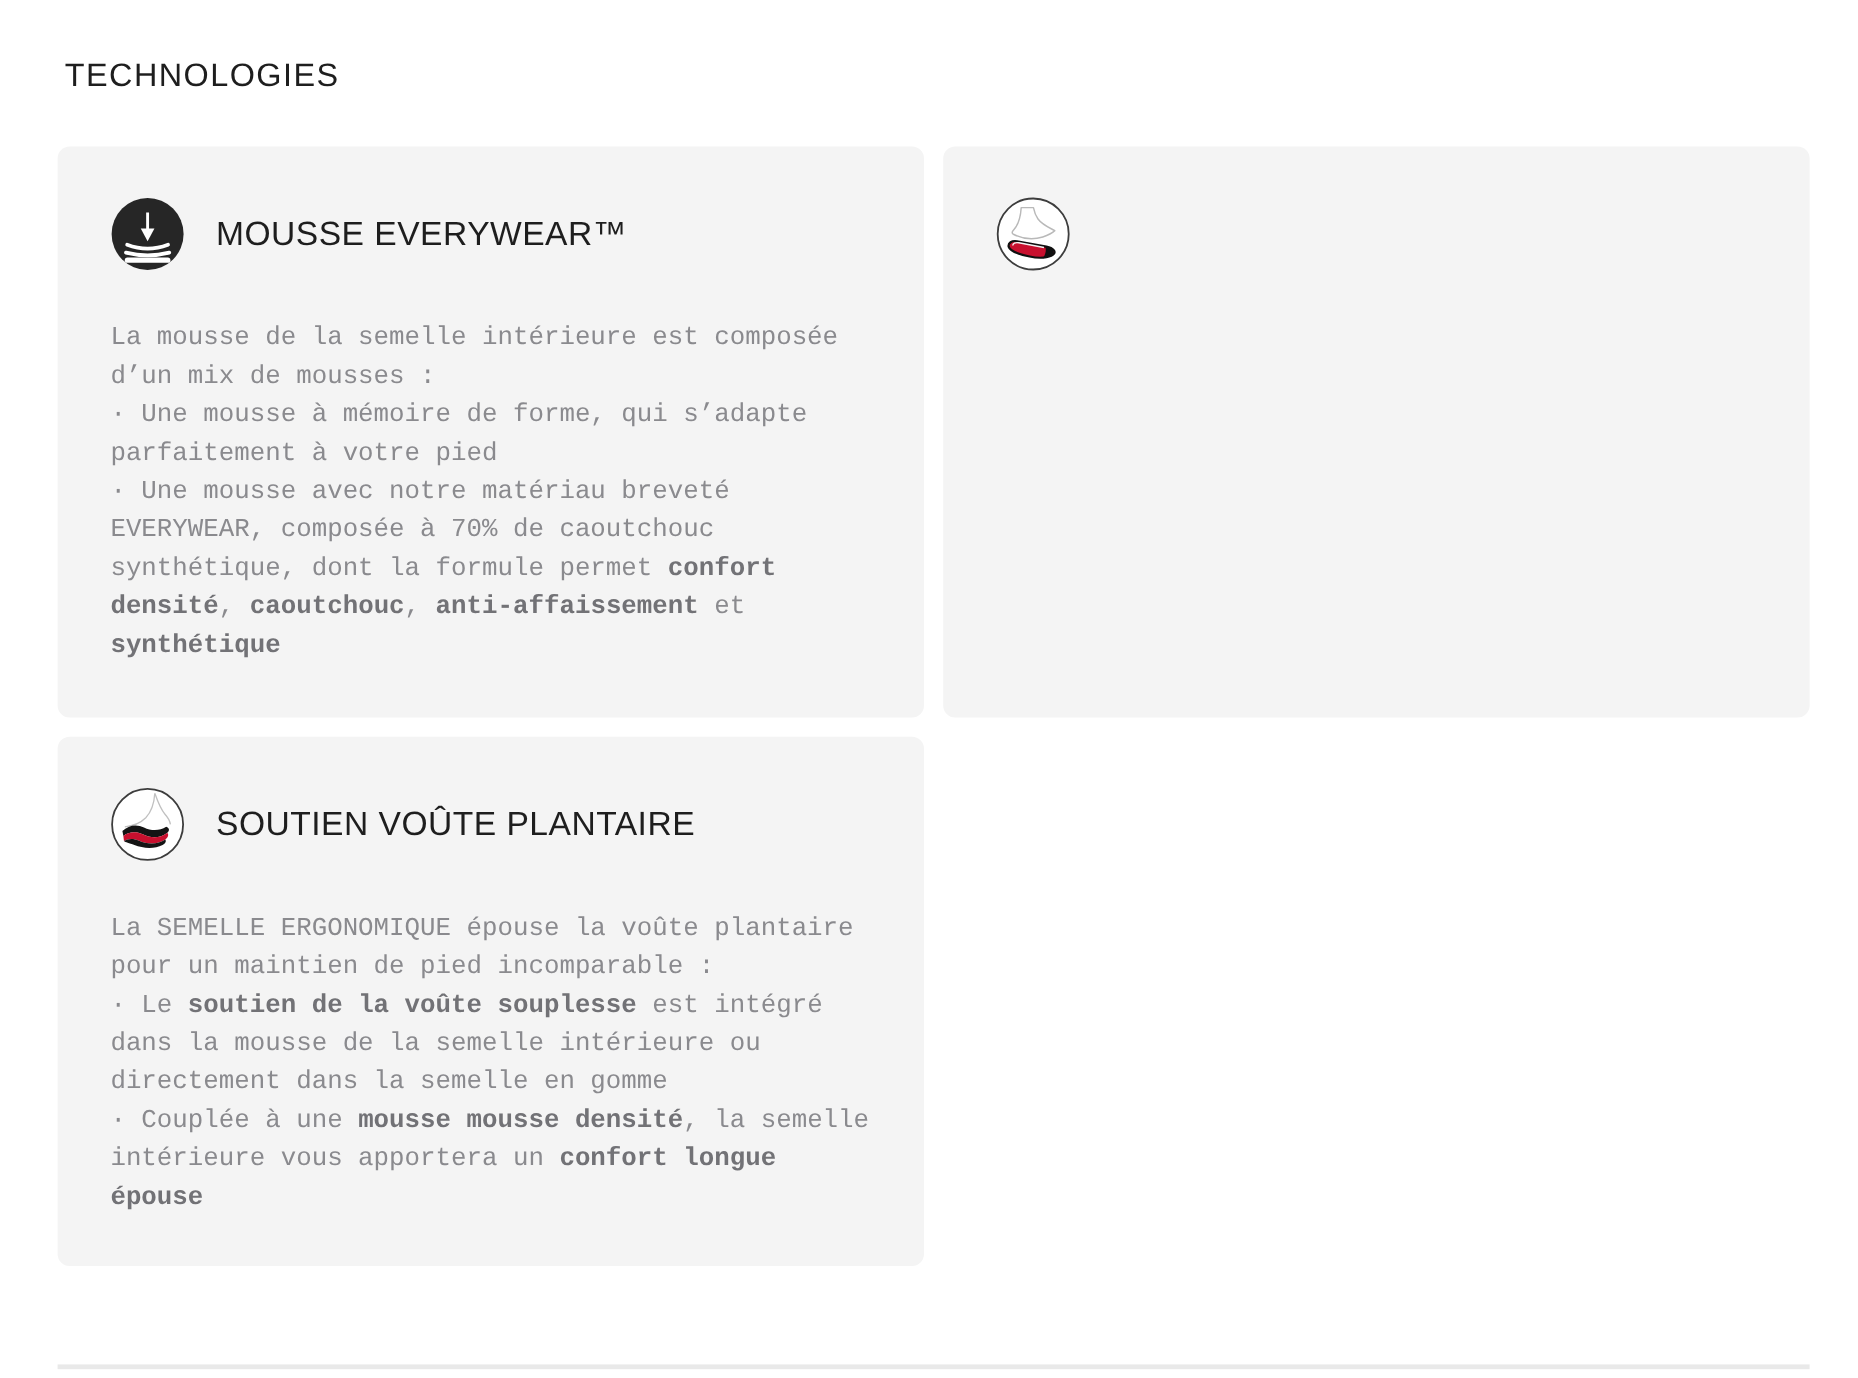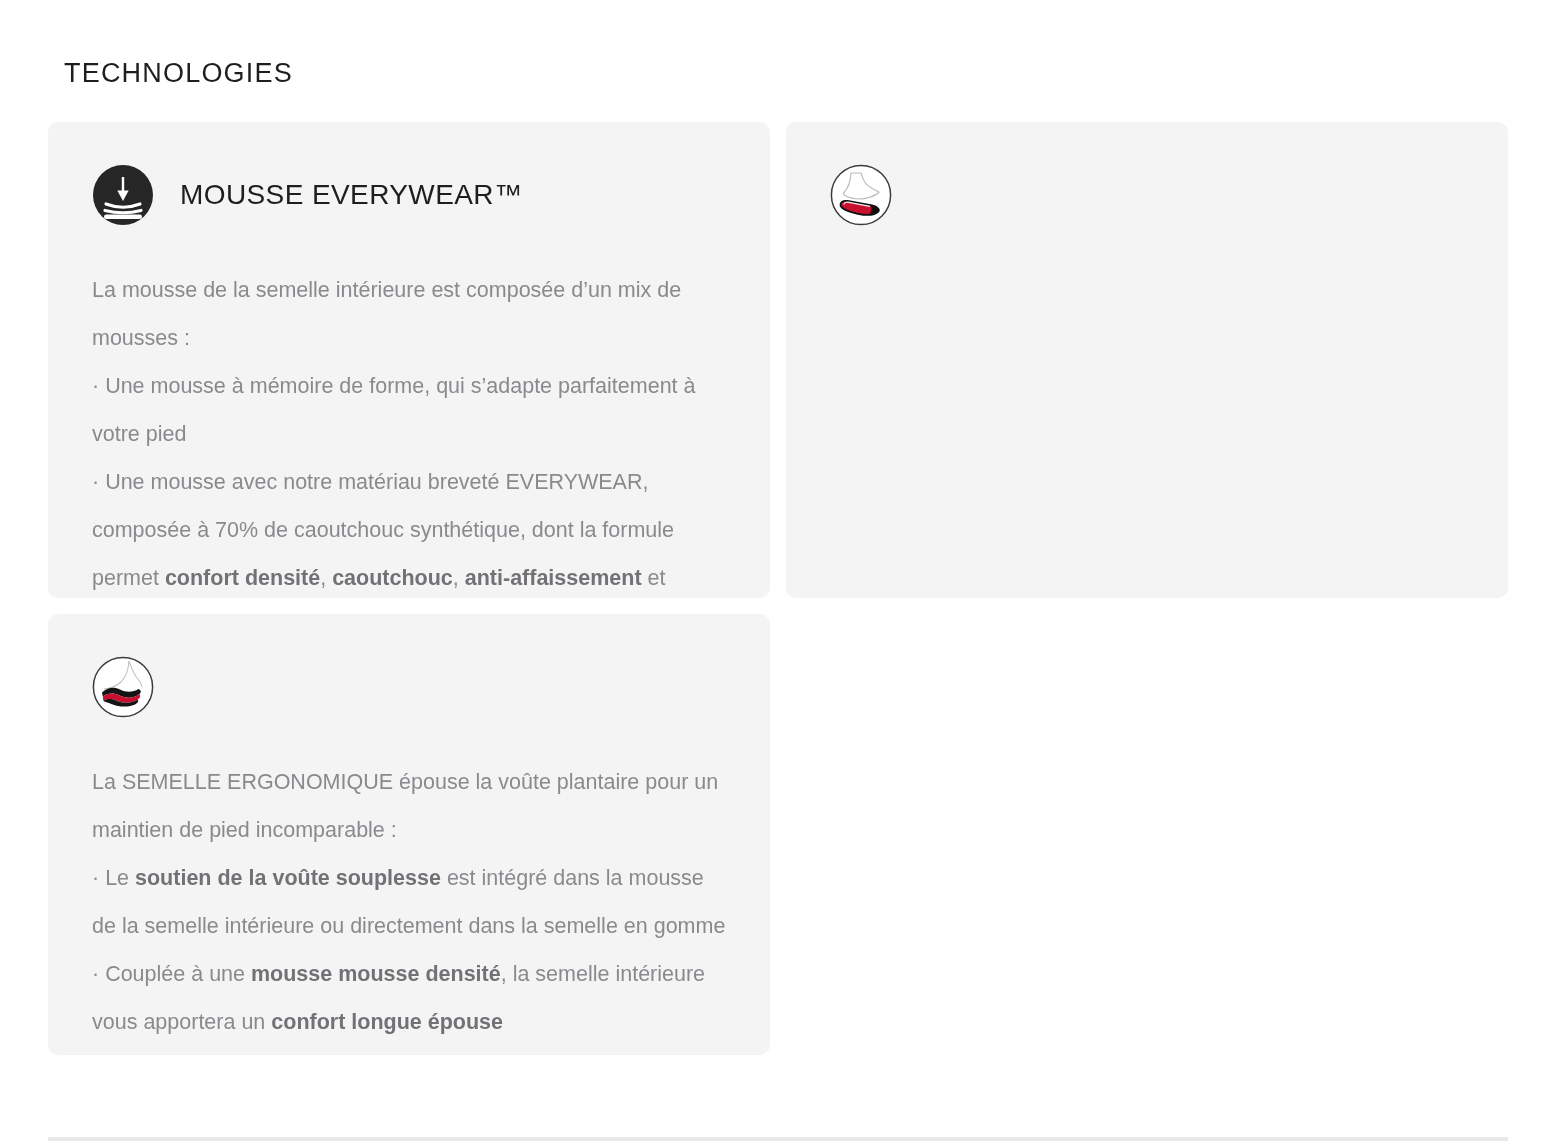--- a/index.html
+++ b/index.html
@@ -14,21 +14,21 @@
   *{box-sizing:border-box;}
   html,body{margin:0;padding:0;}
   body{
     width:1548px;height:1148px;
     background:#ffffff;
     font-family:"Liberation Sans", sans-serif;
     position:relative;
     overflow:hidden;
   }
   .page-title{
-    position:absolute;left:48px;top:42px;margin:16px;
+    position:absolute;left:48px;top:42px;margin:6px;
     font-size:27px;font-weight:500;letter-spacing:1.2px;
     color:var(--title-text,#1e1e1e);
   }
   .cards{
     position:absolute;left:48px;top:122px;width:1460px;
     display:grid;grid-template-columns:1fr 1fr;
     column-gap:26px;row-gap:28px;gap:16px;
   }
   .card{
     background:var(--card-background,#f4f4f4);
@@ -40,24 +40,25 @@
   .card-3{height:441px;}
   .card-header{display:flex;align-items:center;gap:26px;}
   .icon{width:62px;height:62px;flex:0 0 auto;display:block;}
   .icon svg{display:block;width:62px;height:62px;}
   .card-title{
     margin:0;font-size:28px;font-weight:500;letter-spacing:0.4px;
     color:var(--title-text,#1e1e1e);
   }
   .card-body{
     margin:40px 0 0 0;
-    font-size:21.5px;line-height:48px;
+    font-size:21.5px;line-height:32px;
     color:var(--body-text,#8a8a8e);
     white-space:pre-line;
     max-width:634px;
+    font-family:Liberation Mono, monospace;
   }
   .card-body .bold{font-weight:700;color:var(--bold-text,#727276);}
   .divider{
     position:absolute;left:48px;top:1137px;width:1460px;height:4px;
     background:var(--divider,#e9e9e9);
   }
   
   .fill-dark{fill:var(--icon-dark,#262626);}
   .fill-red{fill:var(--icon-red,#c8102e);}
 </style>
@@ -105,20 +106,21 @@
     <header class="card-header">
       <span class="icon">
         <svg viewBox="0 0 62 62" xmlns="http://www.w3.org/2000/svg" aria-hidden="true">
           <circle cx="31" cy="31" r="29.6" fill="#ffffff" stroke="#3d3d3d" stroke-width="1.5"></circle>
           <path d="M37 5 C36.5 13 34.5 20 29.5 25.5 C25 30 18 32.5 12 33 M37 5 C39.5 12 41.5 18 45.5 22.5 C47.5 24.7 49.5 27.5 50 31" fill="none" stroke="#c0c0c0" stroke-width="1.1"></path>
           <path d="M10 36.5 C15 31.5 22 30.5 28 33.5 C34 36.5 41 36.5 46.5 33 C49 34 49.7 36 47.5 38 C41 43 33.5 42.5 27 39.3 C21 36.4 15 37.4 10.8 40.6 Z" fill="#141414"></path>
           <path class="fill-red" d="M10.8 40.6 C15 37.4 21 36.4 27 39.3 C33.5 42.5 41 43 47.5 38 C48.8 39.8 48.3 41.8 45.8 43.6 C39 48 30.5 47.5 24 44.6 C19 42.4 14.5 42.8 11.3 44.8 Z"></path>
           <path d="M11.3 44.8 C14.5 42.8 19 42.4 24 44.6 C30.5 47.5 39 48 45.8 43.6 C46.8 45.2 46 46.8 43.5 48.2 C36.5 51.8 27 51 20 48.2 C15.5 46.4 12.5 46 11.3 44.8 Z" fill="#141414"></path>
         </svg>
       </span>
+      <h2 class="card-title">SOUTIEN VOÛTE PLANTAIRE</h2>
     </header>
     <p class="card-body"><span>La SEMELLE ERGONOMIQUE épouse la voûte plantaire pour un maintien de pied incomparable :
 · Le </span><span class="bold">soutien de la voûte souplesse</span><span> est intégré dans la mousse de la semelle intérieure ou directement dans la semelle en gomme
 · Couplée à une </span><span class="bold">mousse mousse densité</span><span>, la semelle intérieure vous apportera un </span><span class="bold">confort longue épouse</span></p>
   </section>
 
 </div>
 
 <div class="divider"></div>
 

